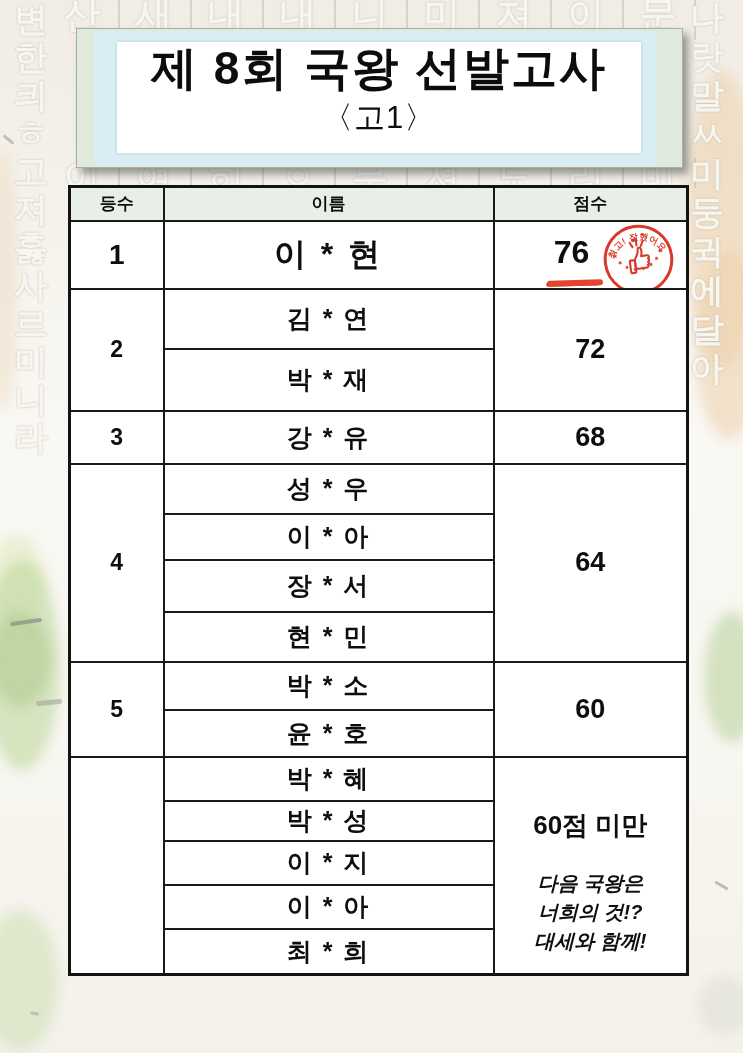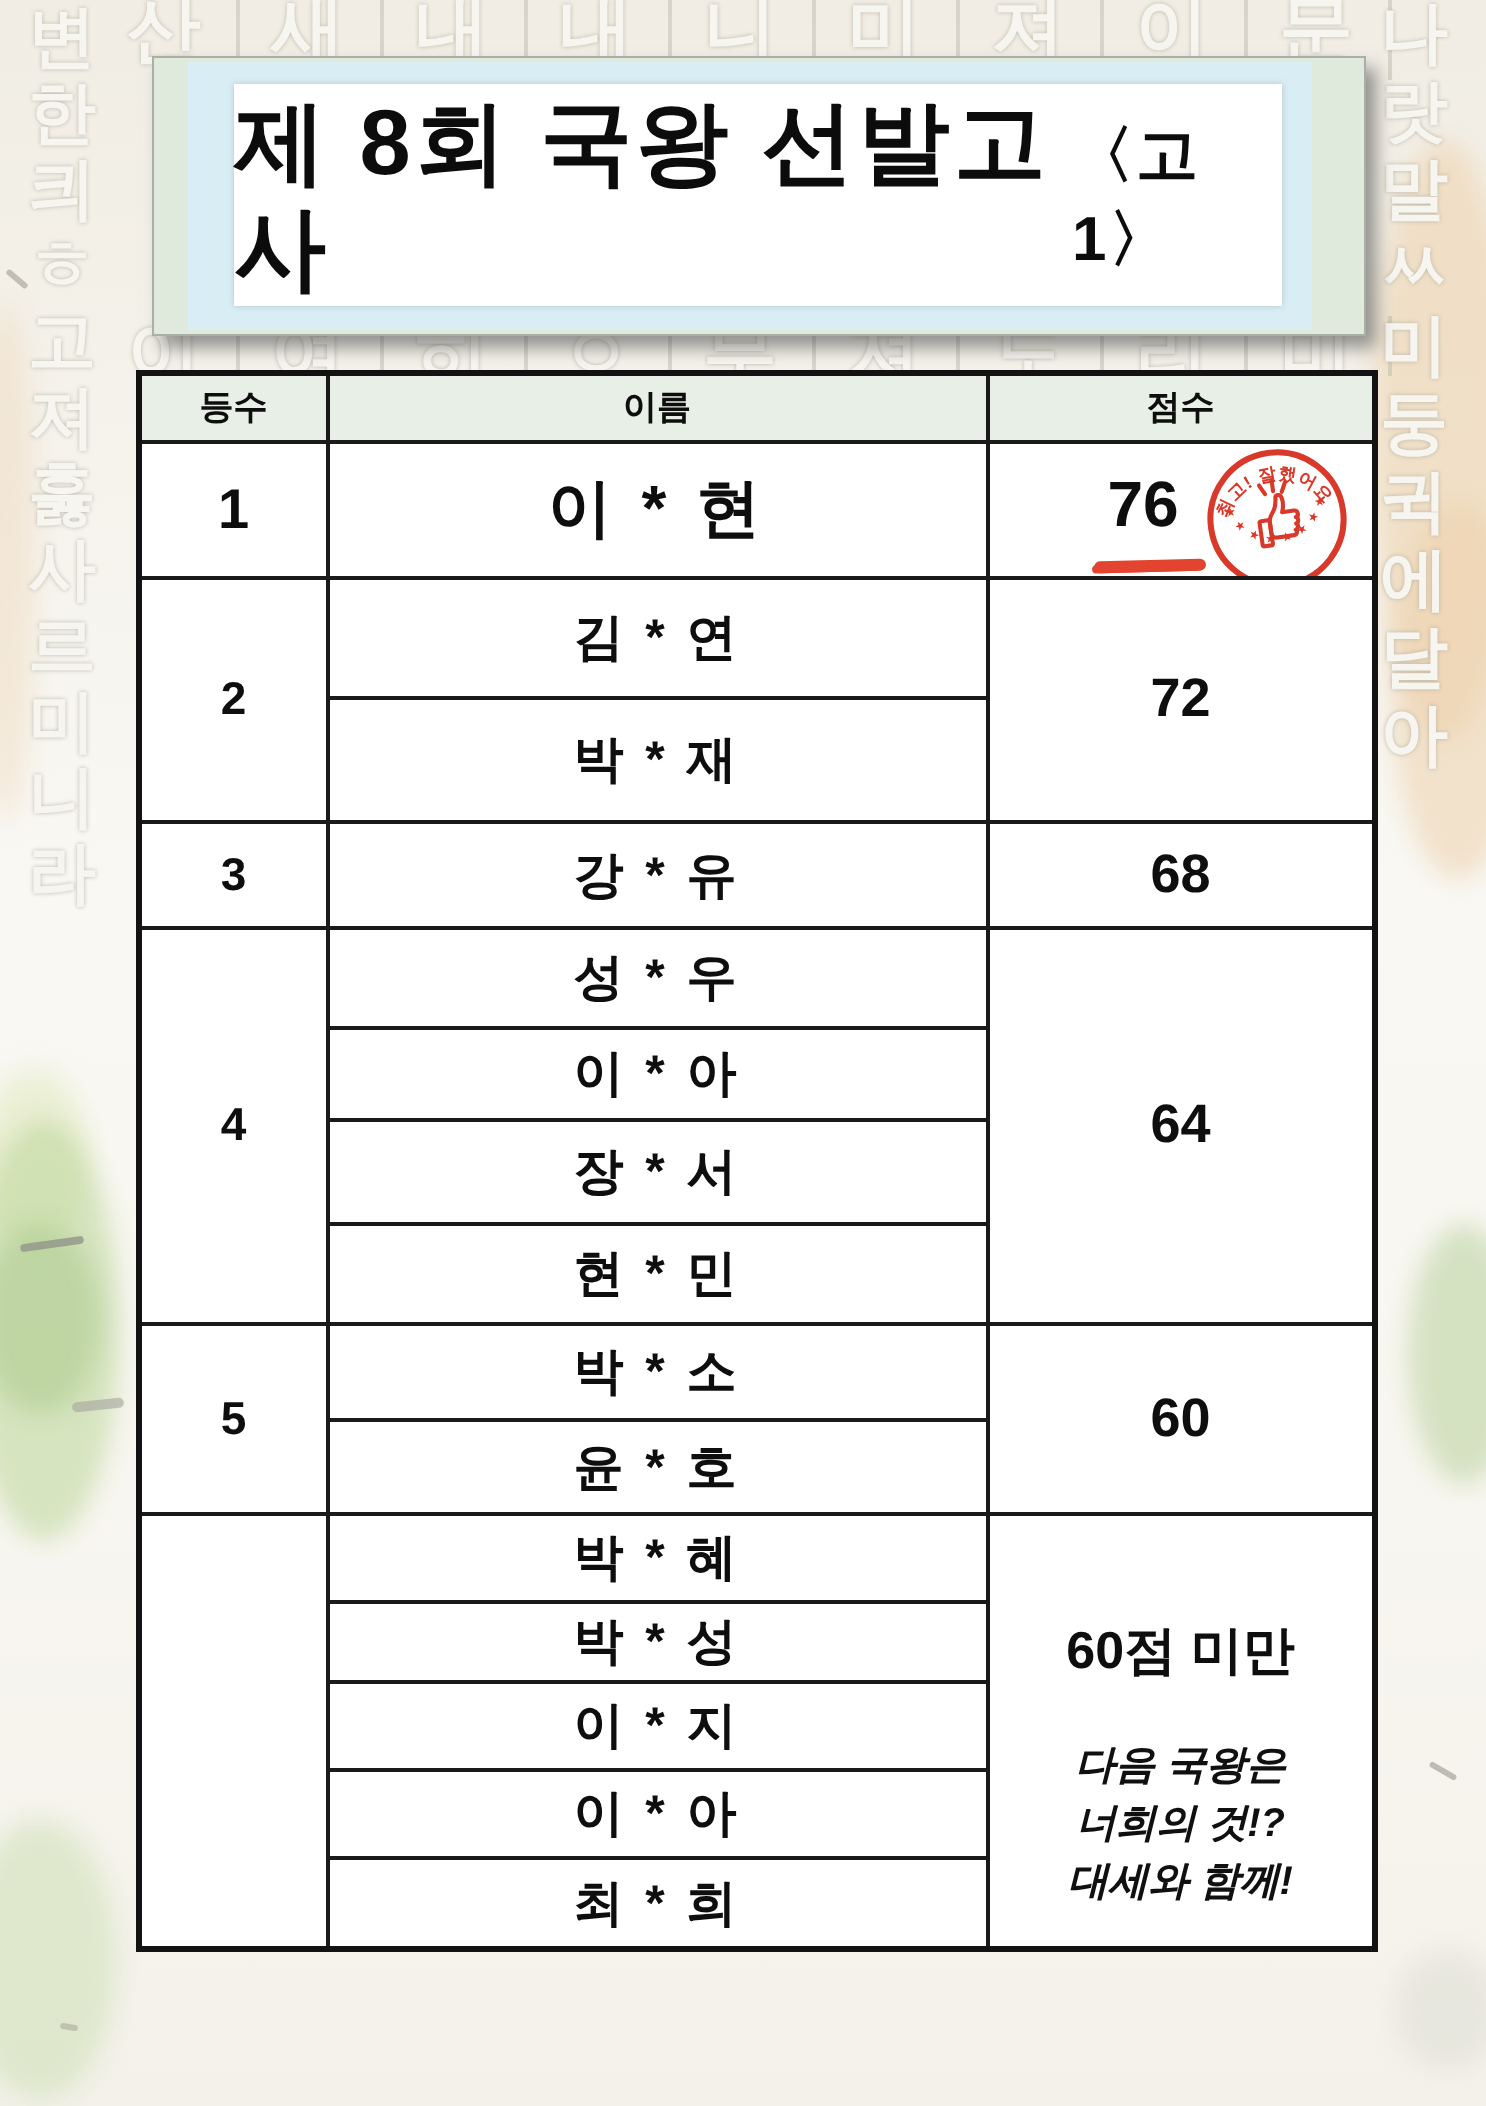--- a/index.html
+++ b/index.html
@@ -33,23 +33,23 @@
   .sp4{left:714px;top:884px;width:15px;height:3px;background:#b0ada3;transform:rotate(30deg);opacity:.8;}
   .sp5{left:30px;top:1012px;width:9px;height:3px;background:#b5b2a8;transform:rotate(10deg);opacity:.7;}
 
   
   .banner{position:absolute;left:76px;top:28px;width:605px;height:138px;z-index:3;
     background:#dfe9dc;border:1px solid #a9aea6;
     box-shadow:5px 6px 8px rgba(70,70,70,.55);}
   .banner-mid{position:absolute;left:17px;right:26px;top:2px;bottom:2px;background:#d9edf4;}
   .banner-inner{position:absolute;left:40px;right:41px;top:13px;bottom:14px;background:#ffffff;
     box-shadow:0 0 3px rgba(120,130,135,.35);
-    display:flex;flex-direction:row;align-items:center;}
+    display:flex;flex-direction:column;align-items:center;}
   .title-main{font-size:46px;font-weight:900;letter-spacing:2px;color:#0c0c0c;line-height:1.15;}
-  .title-grade{font-size:31px;font-weight:700;color:#0c0c0c;margin-top:2px;letter-spacing:1px;}
+  .title-grade{font-size:31px;font-weight:400;color:#0c0c0c;margin-top:2px;letter-spacing:1px;}
 
   
   table.score{position:absolute;left:68px;top:185px;width:618px;z-index:2;
     border-collapse:collapse;table-layout:fixed;background:#fff;border:3px solid #131313;}
   table.score th,table.score td{border:2px solid #1a1a1a;text-align:center;vertical-align:middle;
     padding:0;overflow:hidden;color:#0e0e0e;}
   table.score th{background:#e8efe6;font-size:17px;font-weight:700;}
   td.rank{font-size:23px;font-weight:600;}
   td.rank.big{font-size:28px;font-weight:700;}
   td.name{font-size:25px;font-weight:800;letter-spacing:2px;border-radius:17px;}

